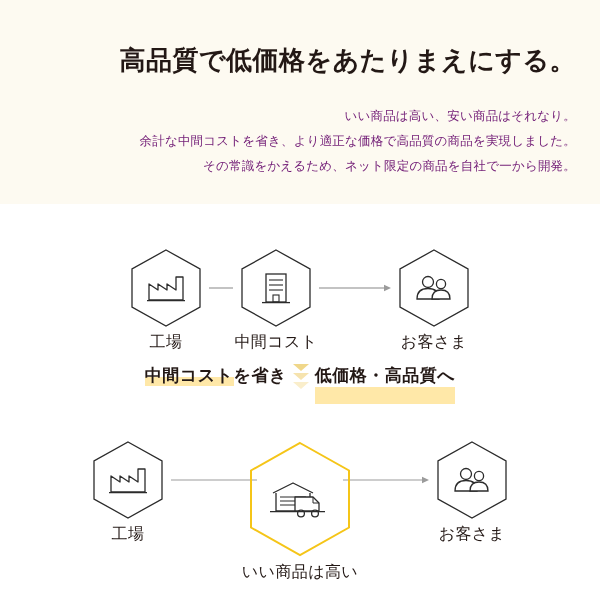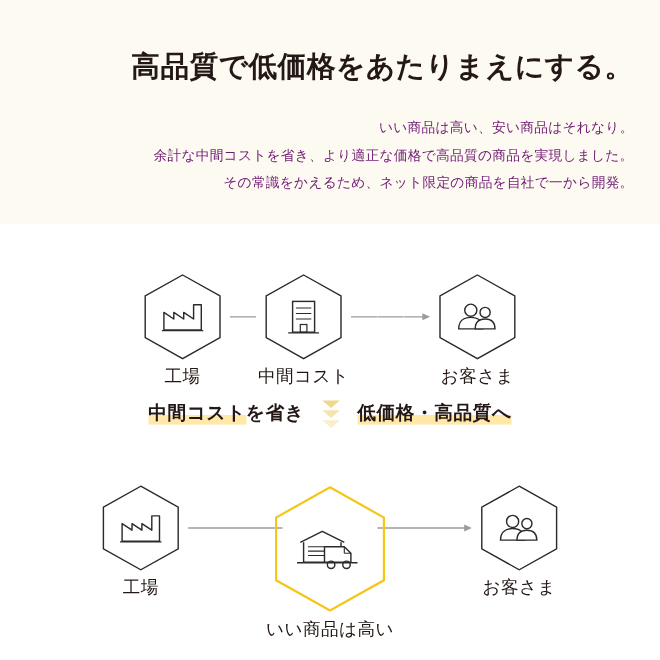--- a/index.html
+++ b/index.html
@@ -110,36 +110,35 @@
 
   
   .mid-caption {
     position: absolute;
     top: 160px;
     left: 0;
     width: 600px;
     display: flex;
     align-items: center;
     justify-content: center;
-    gap: 10px;
   }
   .mid-text {
     font-size: 17px;
     font-weight: bold;
     letter-spacing: 0.5px;
     color: #231815;
     line-height: 1.1;
   }
   .hl-left .hl {
     background: linear-gradient(to top, #ffe8a8 0 45%, transparent 45% 100%);
     padding-bottom: 1px;
   }
   .hl-right .hl {
     background: linear-gradient(to top, #ffe8a8 0 45%, transparent 45% 100%);
-    padding-bottom: 1px;
+    padding-bottom: 19px;
   }
   .chevrons {
     display: flex;
     flex-direction: column;
     align-items: center;
     gap: 2px;
     margin: 0 6px;
   }
   .chev {
     width: 0;

